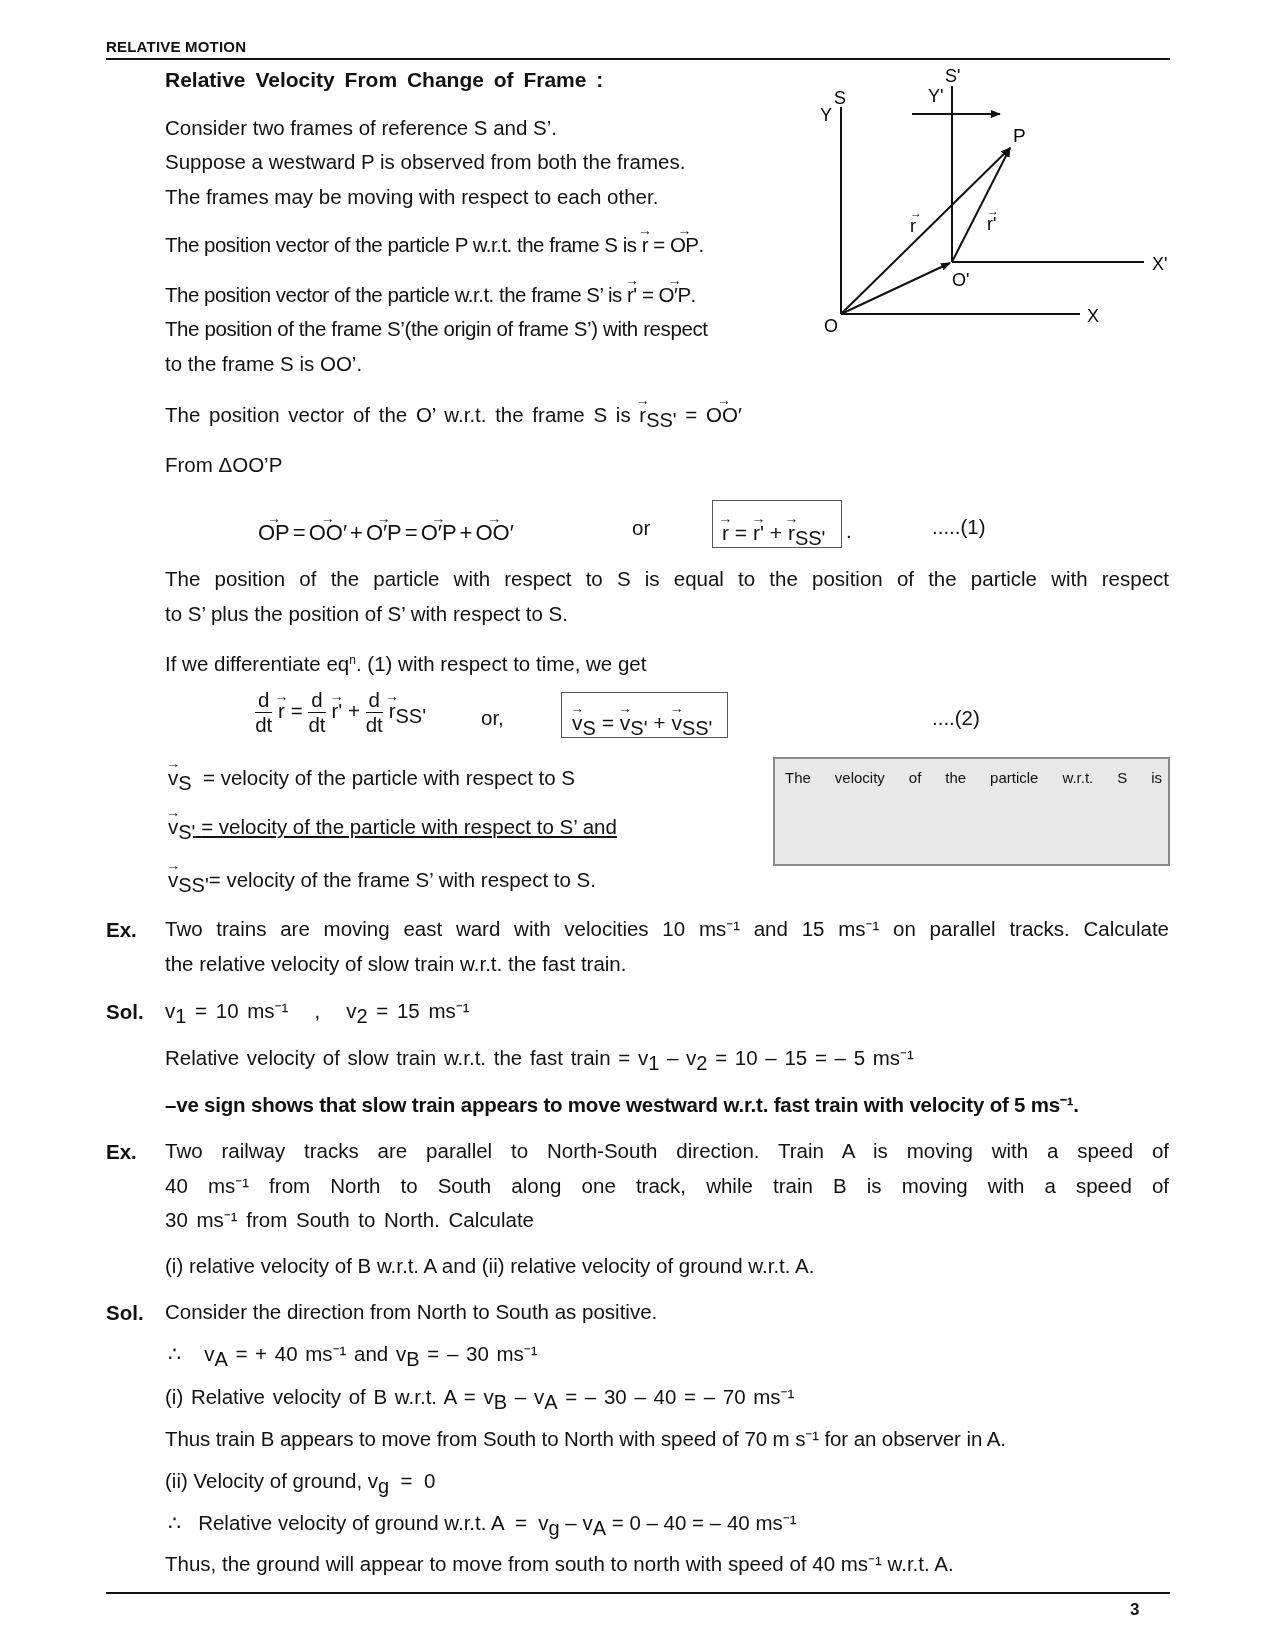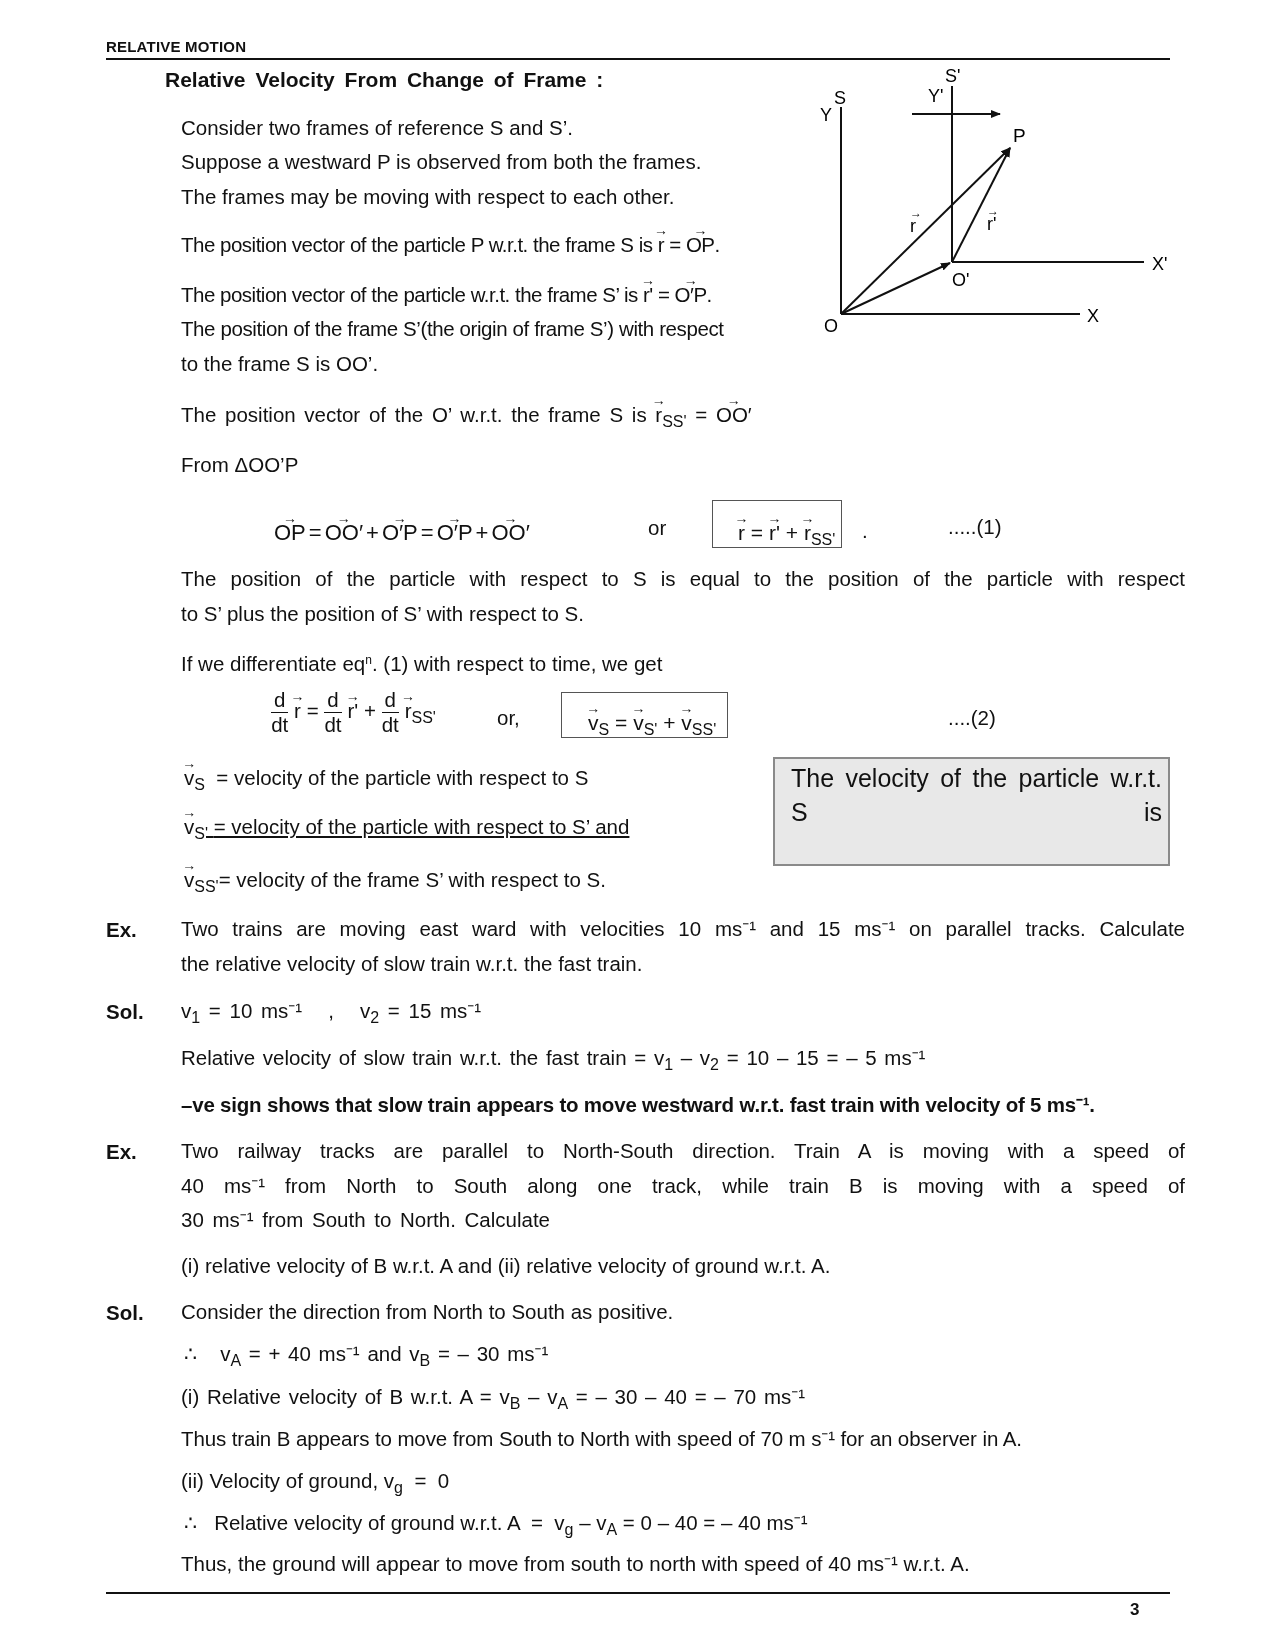--- a/index.html
+++ b/index.html
@@ -2,29 +2,29 @@
 <html><head>
 <meta charset="utf-8">
 <style>
   html, body { margin:0; padding:0; background:#fff; }
   body { width:1275px; height:1650px; position:relative; overflow:hidden;
          font-family:"Liberation Sans", sans-serif; color:#111; }
   .abs { position:absolute; white-space:nowrap; }
   .hdr { left:106px; top:38px; font-size:15px; font-weight:bold; letter-spacing:0.2px; }
   .rule { position:absolute; height:2px; background:#111; }
   .title { left:165px; top:68px; font-size:21px; font-weight:bold; word-spacing:4px; }
-  .t { font-size:20.5px; line-height:22px;margin-left:16px; }
+  .t { font-size:20.5px; line-height:22px; }
   .lbl { font-size:20.5px; font-weight:bold; }
   .vec { position:relative; display:inline-block; }
   .vec::before { content:"\2192"; position:absolute; left:50%; transform:translateX(-50%); top:-15px; font-size:14px; }
-  sub.s { font-size:16px; vertical-align:-5px; }
+  sub.s { font-size:20px; vertical-align:-5px; }
   sup.s { font-size:12px; vertical-align:7px; }
   .box { position:absolute; border:1.5px solid #555; background:#fff; }
   .gray { position:absolute; border:2px solid #8a8a8a; background:#e8e8e8; box-sizing:border-box; }
-  .gray div { font-size:25px; line-height:34px; text-align:justify; text-align-last:justify; padding:0 6px 0 16px; }
+  .gray div { font-size:15px; line-height:34px; text-align:justify; text-align-last:justify; padding:0 6px 0 10px; }
   .frac { display:inline-block; text-align:center; vertical-align:middle; line-height:24px; }
   .frac .n { display:block; border-bottom:1.5px solid #111; padding:0 3px; }
   .frac .d { display:block; }
   svg text { font-family:"Liberation Sans", sans-serif; }
 </style>
 </head>
 <body>
 
 <div class="abs hdr">RELATIVE MOTION</div>
 <div class="rule" style="left:106px; top:58px; width:1064px;"></div>

